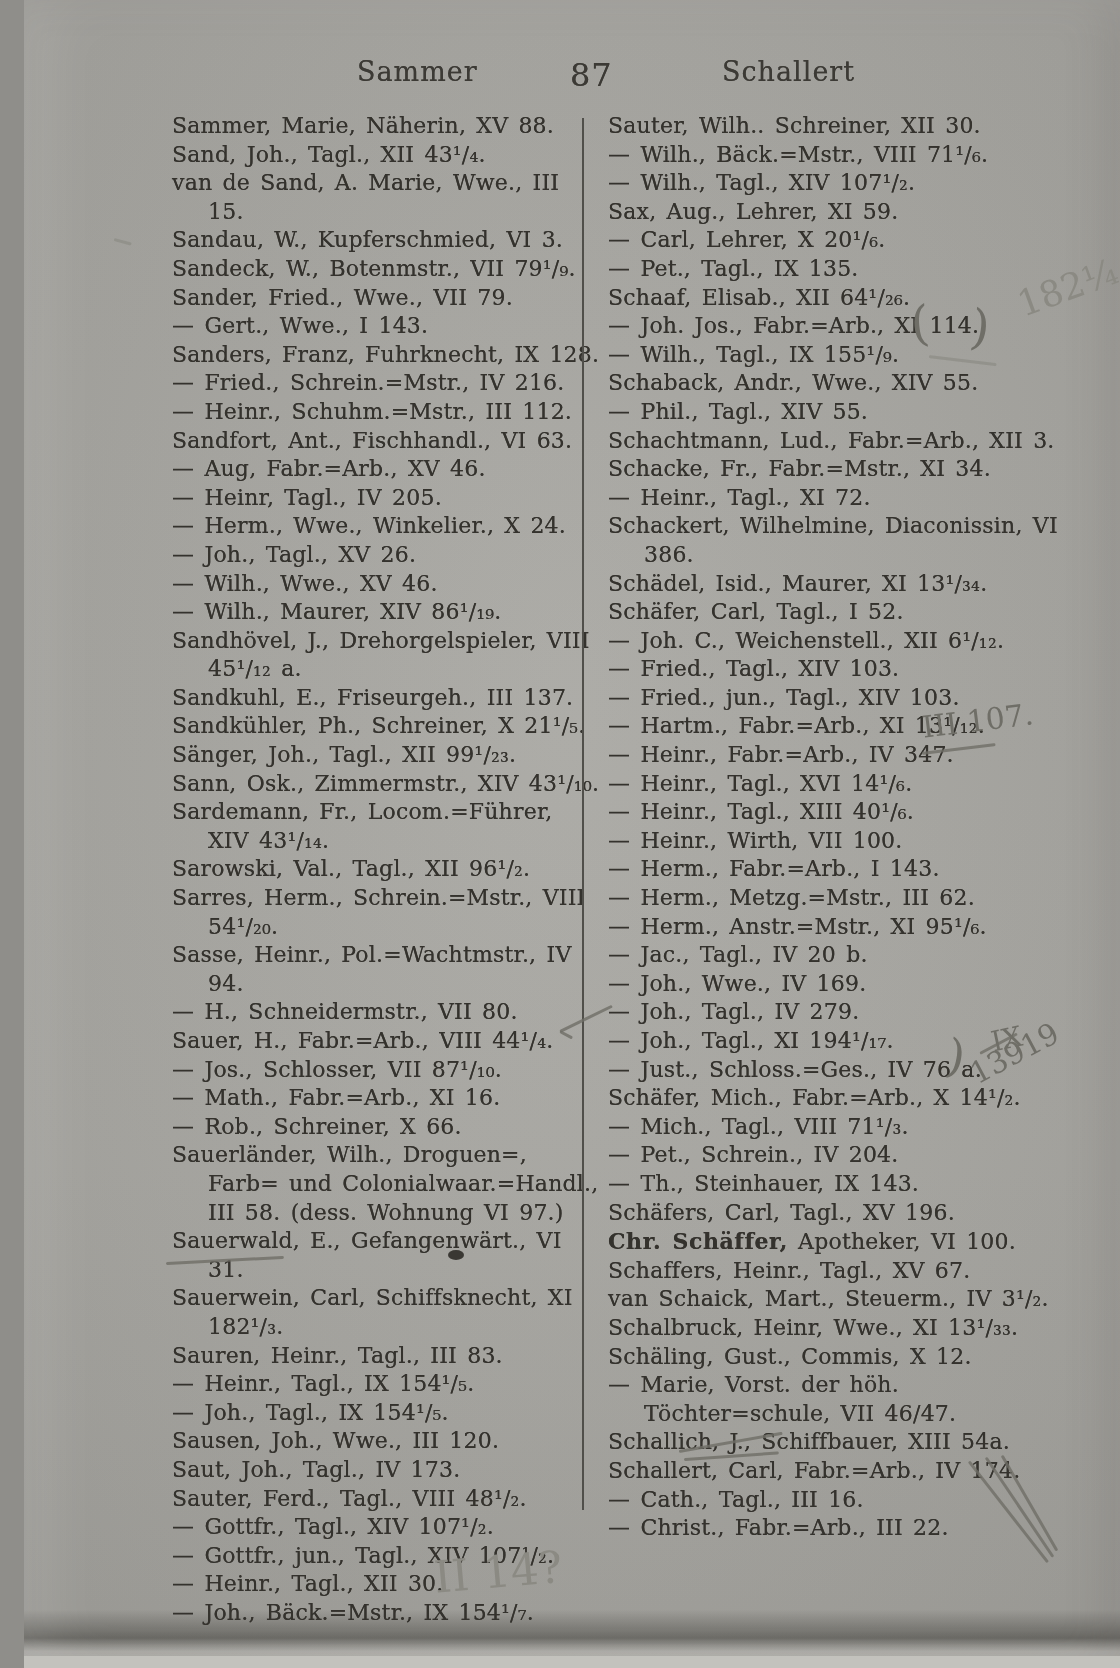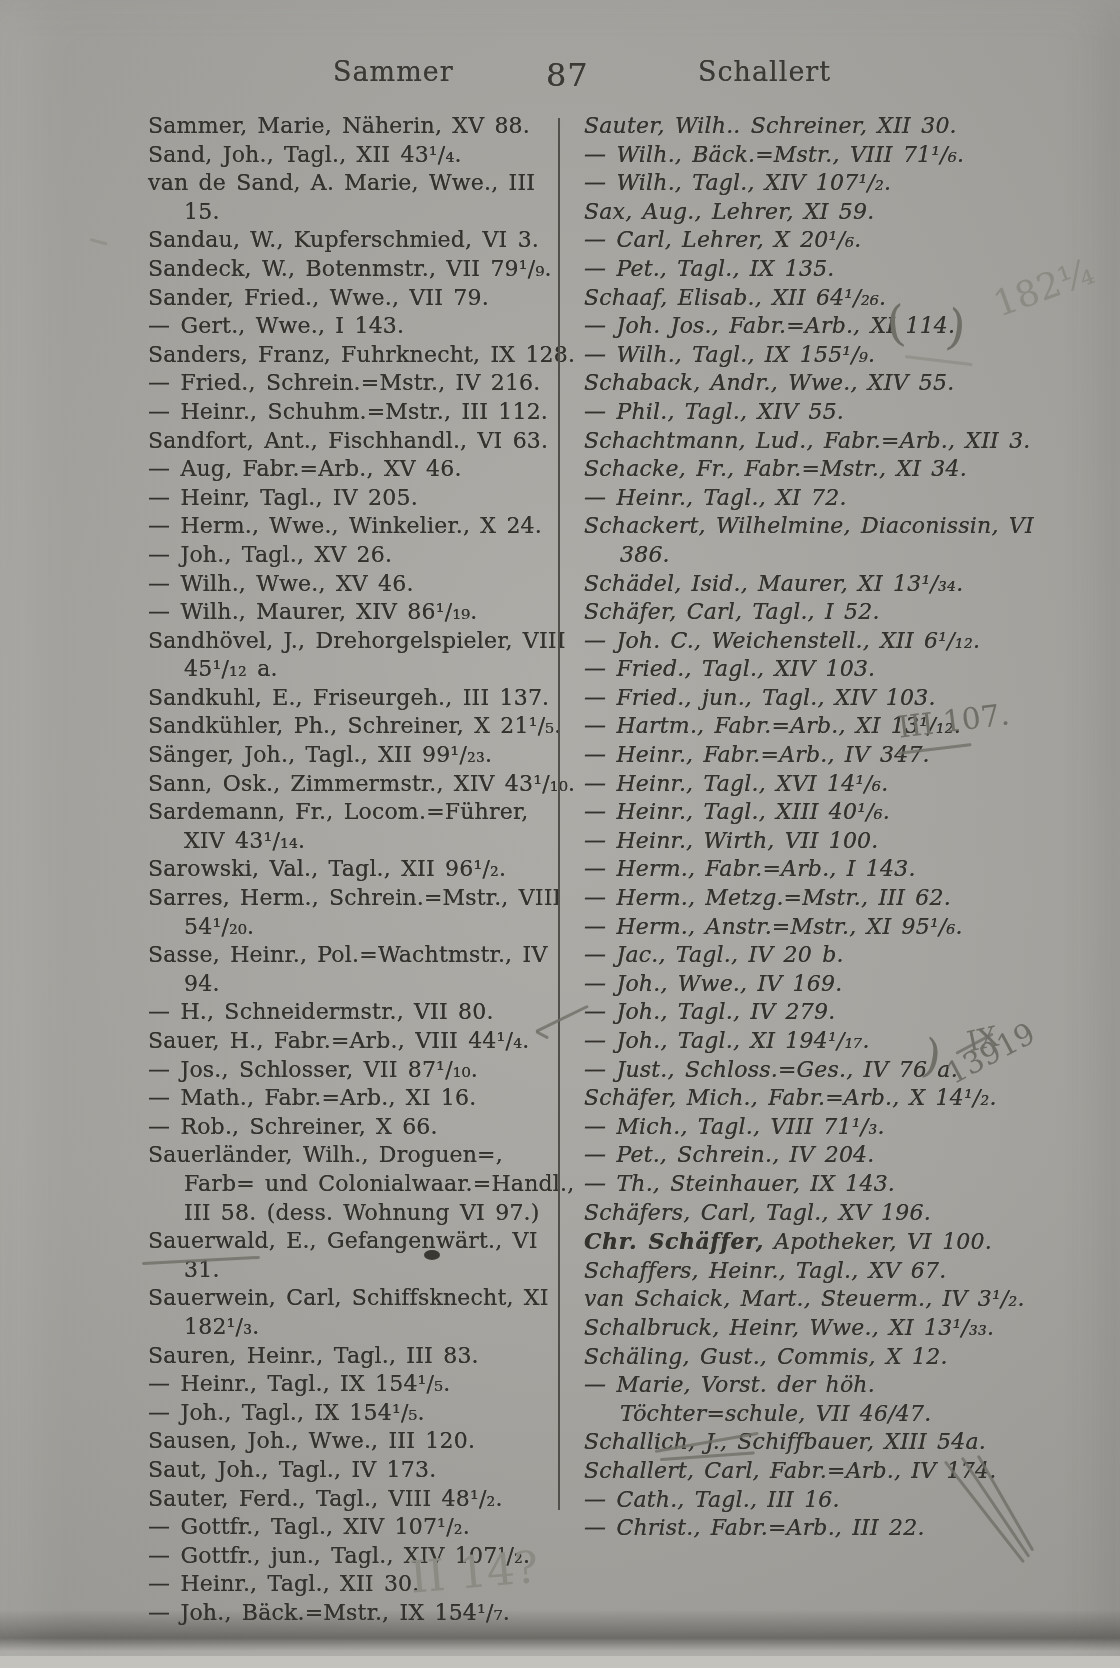--- a/index.html
+++ b/index.html
@@ -8,36 +8,37 @@
     background:#8f8e8a;
     font-family:"DejaVu Serif","Liberation Serif",serif;
   }
   .page{
     position:absolute;inset:0;
     background:
       radial-gradient(ellipse at 50% 42%, rgba(255,255,255,0.05), rgba(0,0,0,0.07) 95%),
       linear-gradient(180deg,#a7a6a1 0%,#aaa9a4 70%,#a5a49f 96.5%,#706f6a 98.2%,#b6b5b0 99%,#c0bfba 100%);
     box-shadow: inset 28px 0 55px rgba(255,255,255,0.10), inset -18px 0 40px rgba(70,68,64,0.12);
     color:var(--ink,#34322d);
+    margin-left:24px;
   }
   .header-word{
     position:absolute;top:56px;font-size:27px;letter-spacing:1px;color:#3c3a35;
     text-shadow:0 0 0.5px rgba(50,48,44,0.75);
   }
   #hdr-left{left:333px;}
   #hdr-num{left:546px;font-size:32px;}
   #hdr-right{left:698px;}
   .column{
     position:absolute;top:112px;
     font-size:22px;line-height:28.6px;
     text-shadow:0 0 0.55px rgba(46,44,40,0.8);
     letter-spacing:0.2px;word-spacing:3px;
   }
   #col-left{left:148px;width:428px;}
-  #col-right{left:584px;width:452px;font-style:italic;}
+  #col-right{left:584px;width:452px;}
   .entry{padding-left:36px;text-indent:-36px;}
   .entry b{letter-spacing:0.6px;}
   .divider{
     position:absolute;left:558px;top:118px;width:2px;height:1392px;
     background:var(--divider,#504f4a);
   }
   .pencil{
     position:absolute;color:var(--pencil,#6f6e67);
     font-family:"DejaVu Serif","Liberation Serif",serif;
     transform-origin:left top;white-space:nowrap;

